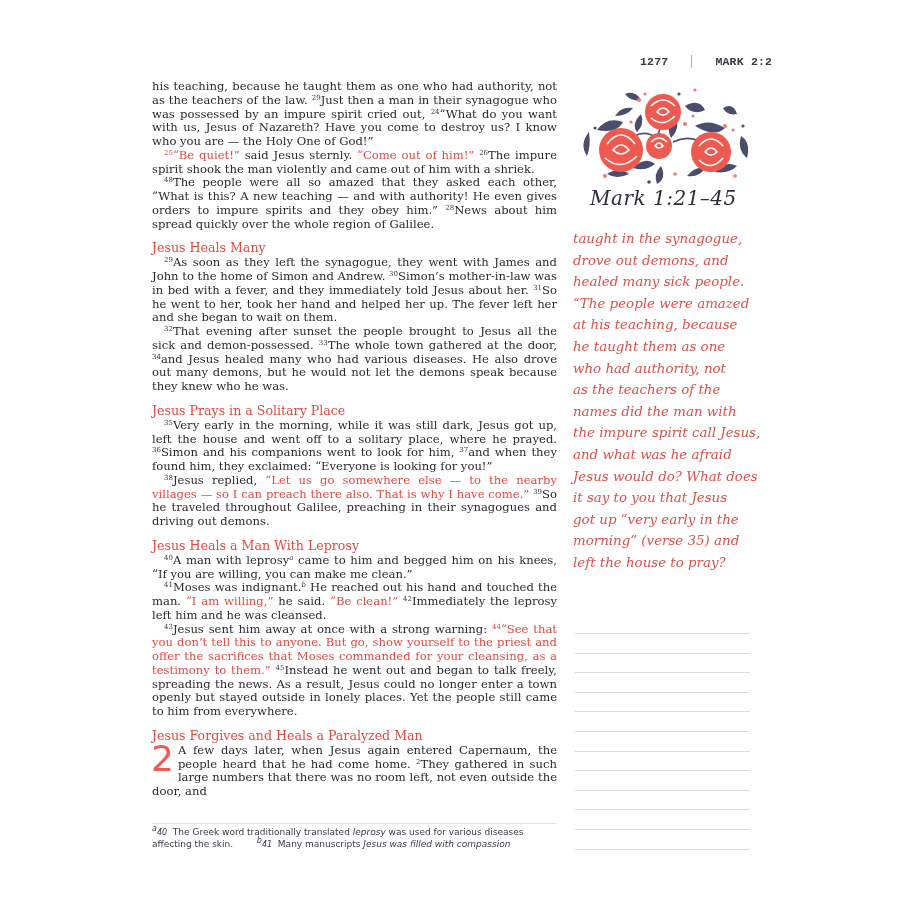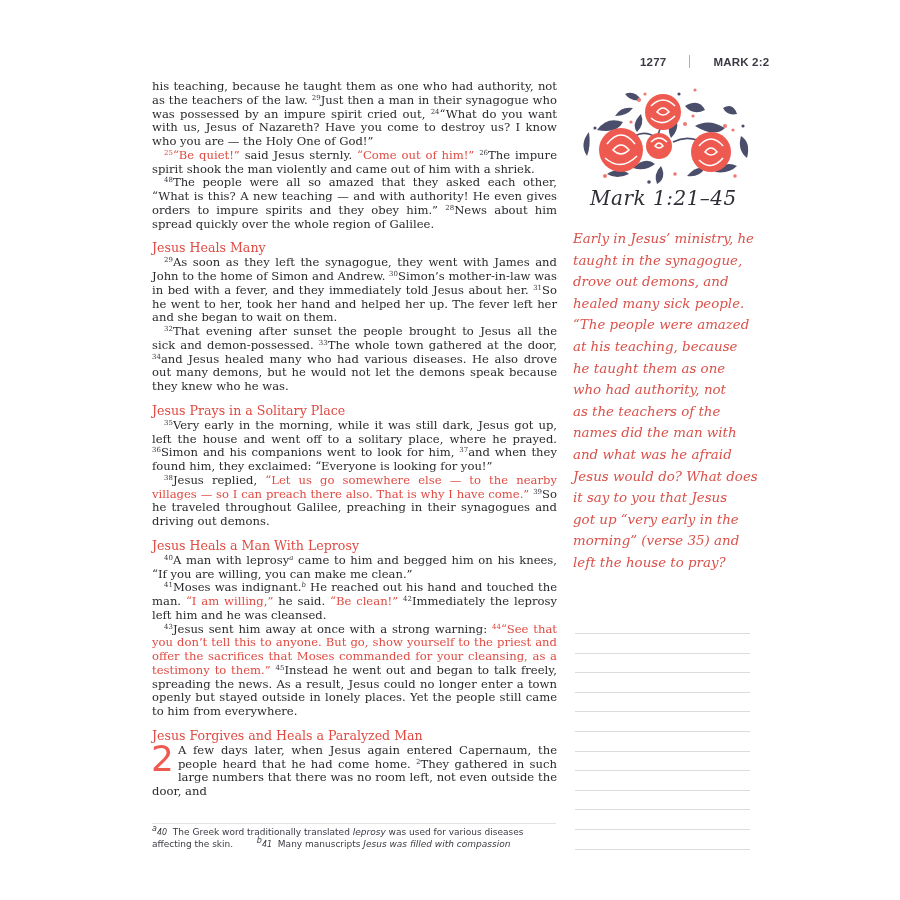--- a/index.html
+++ b/index.html
@@ -5,21 +5,21 @@
   html, body { margin: 0; padding: 0; }
   body {
     width: 900px; height: 900px; background: #ffffff; position: relative; overflow: hidden;
     font-family: "DejaVu Serif", "Liberation Serif", serif; color: #2a2a2e;
   }
   .page { position: absolute; left: 0; top: 0; width: 900px; height: 900px; }
 
   
   .running-head {
     position: absolute; top: 55px; left: 640px; width: 160px;
-    font-family: Liberation Sans, sans-serif; font-weight: bold; font-size: 11.5px; color: #3a3a44;
+    font-family: Liberation Mono, monospace; font-weight: bold; font-size: 11.5px; color: #3a3a44;
     display: flex; align-items: center; gap: 23px; letter-spacing: 0.2px;
   }
   .running-head .sep { width: 1px; height: 13px; background: #e49a93; display: inline-block; }
 
   
   .body-col {
     position: absolute; left: 152px; top: 80px; width: 405px;
     font-size: 11.6px; line-height: 13.75px; text-align: justify; hyphens: auto;
   }
   .body-col p { margin: 0; text-indent: 12px; }
@@ -197,30 +197,30 @@
           <circle cx="20" cy="42" r="1.6"></circle>
           <circle cx="74" cy="96" r="1.8"></circle>
         <circle cx="168" cy="40" r="1.6"></circle>
           <circle cx="62" cy="42" r="1.4"></circle>
       </g>
     </svg>
 
     <div class="scripture-ref">Mark 1:21–45</div>
 
     <div class="devotional">
-      <span class="line">Early in Jesus’ ministry, he</span>
       <span class="line">taught in the synagogue,</span>
       <span class="line">drove out demons, and</span>
       <span class="line">healed many sick people.</span>
       <span class="line">“The people were amazed</span>
       <span class="line">at his teaching, because</span>
       <span class="line">he taught them as one</span>
       <span class="line">who had authority, not</span>
       <span class="line">as the teachers of the</span>
       <span class="line">names did the man with</span>
+      <span class="line">the impure spirit call Jesus,</span>
       <span class="line">and what was he afraid</span>
       <span class="line">Jesus would do? What does</span>
       <span class="line">it say to you that Jesus</span>
       <span class="line">got up “very early in the</span>
       <span class="line">morning” (verse 35) and</span>
       <span class="line">left the house to pray?</span>
     </div>
 
     <div class="journal">
       <div class="jline"></div>

